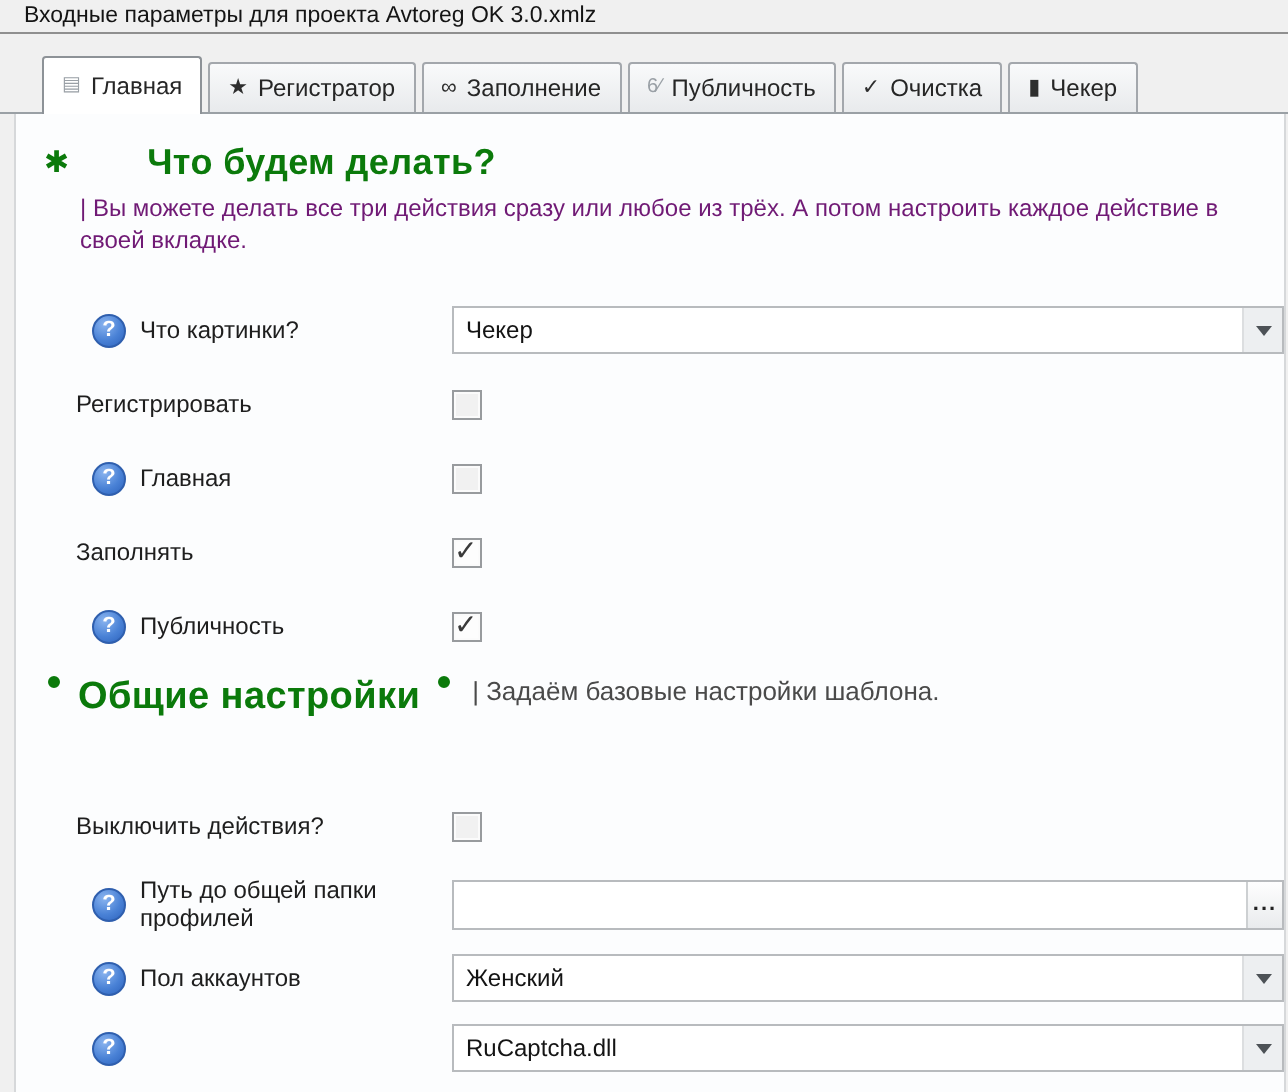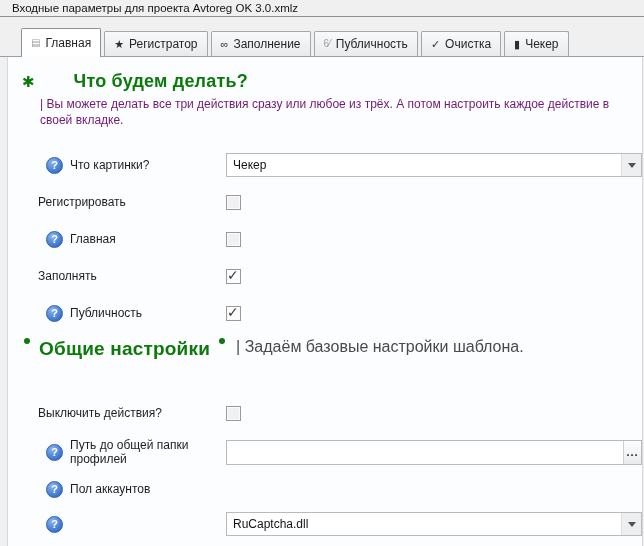--- a/index.html
+++ b/index.html
@@ -96,21 +96,21 @@
     font-size:14px; font-weight:bold; color:#3a3a3a;
   }
 
   
   .h2row { display:flex; align-items:flex-start; gap:9px; margin:3px 0 0 2px; height:30px; }
   .bullet {
     width:6px; height:6px; border:3px solid #0B7A0B; border-radius:50%;
     background:#2e4030; flex-shrink:0;
   }
   .h2 { font-size:19px; font-weight:bold; color:#0B7A0B; letter-spacing:.2px; }
-  .h2sub { font-size:16px; color:#4a4a4a; margin-left:2px; }
+  .h2sub { font-size:13px; color:#4a4a4a; margin-left:2px; }
   .gap-after-h2 { height:33px; }
 
   
   .pathfield {
     width:100%; height:25px; border:1px solid #b8bbbe; background:#fff;
     display:flex; align-items:stretch;
   }
   .pathfield input {
     flex:1; border:none; outline:none; padding:0 5px; font:inherit; color:#141414; background:transparent;
   }
@@ -247,20 +247,28 @@
           <div class="browse">...</div>
         </div>
       </div>
     </div>
 
     <div class="row tallrow">
       <div class="labelcell">
         <span class="help">?</span>
         <span class="ltext">Пол аккаунтов</span>
       </div>
+      <div class="controlcell">
+        <div class="combo">
+          <div class="combo-text">Женский</div>
+          <div class="combo-btn">
+              <span class="tri"></span>
+            </div>
+        </div>
+      </div>
     </div>
 
     <div class="row tallrow">
       <div class="labelcell">
         <span class="help">?</span>
       </div>
       <div class="controlcell">
         <div class="combo">
           <div class="combo-text">RuCaptcha.dll</div>
           <div class="combo-btn">

